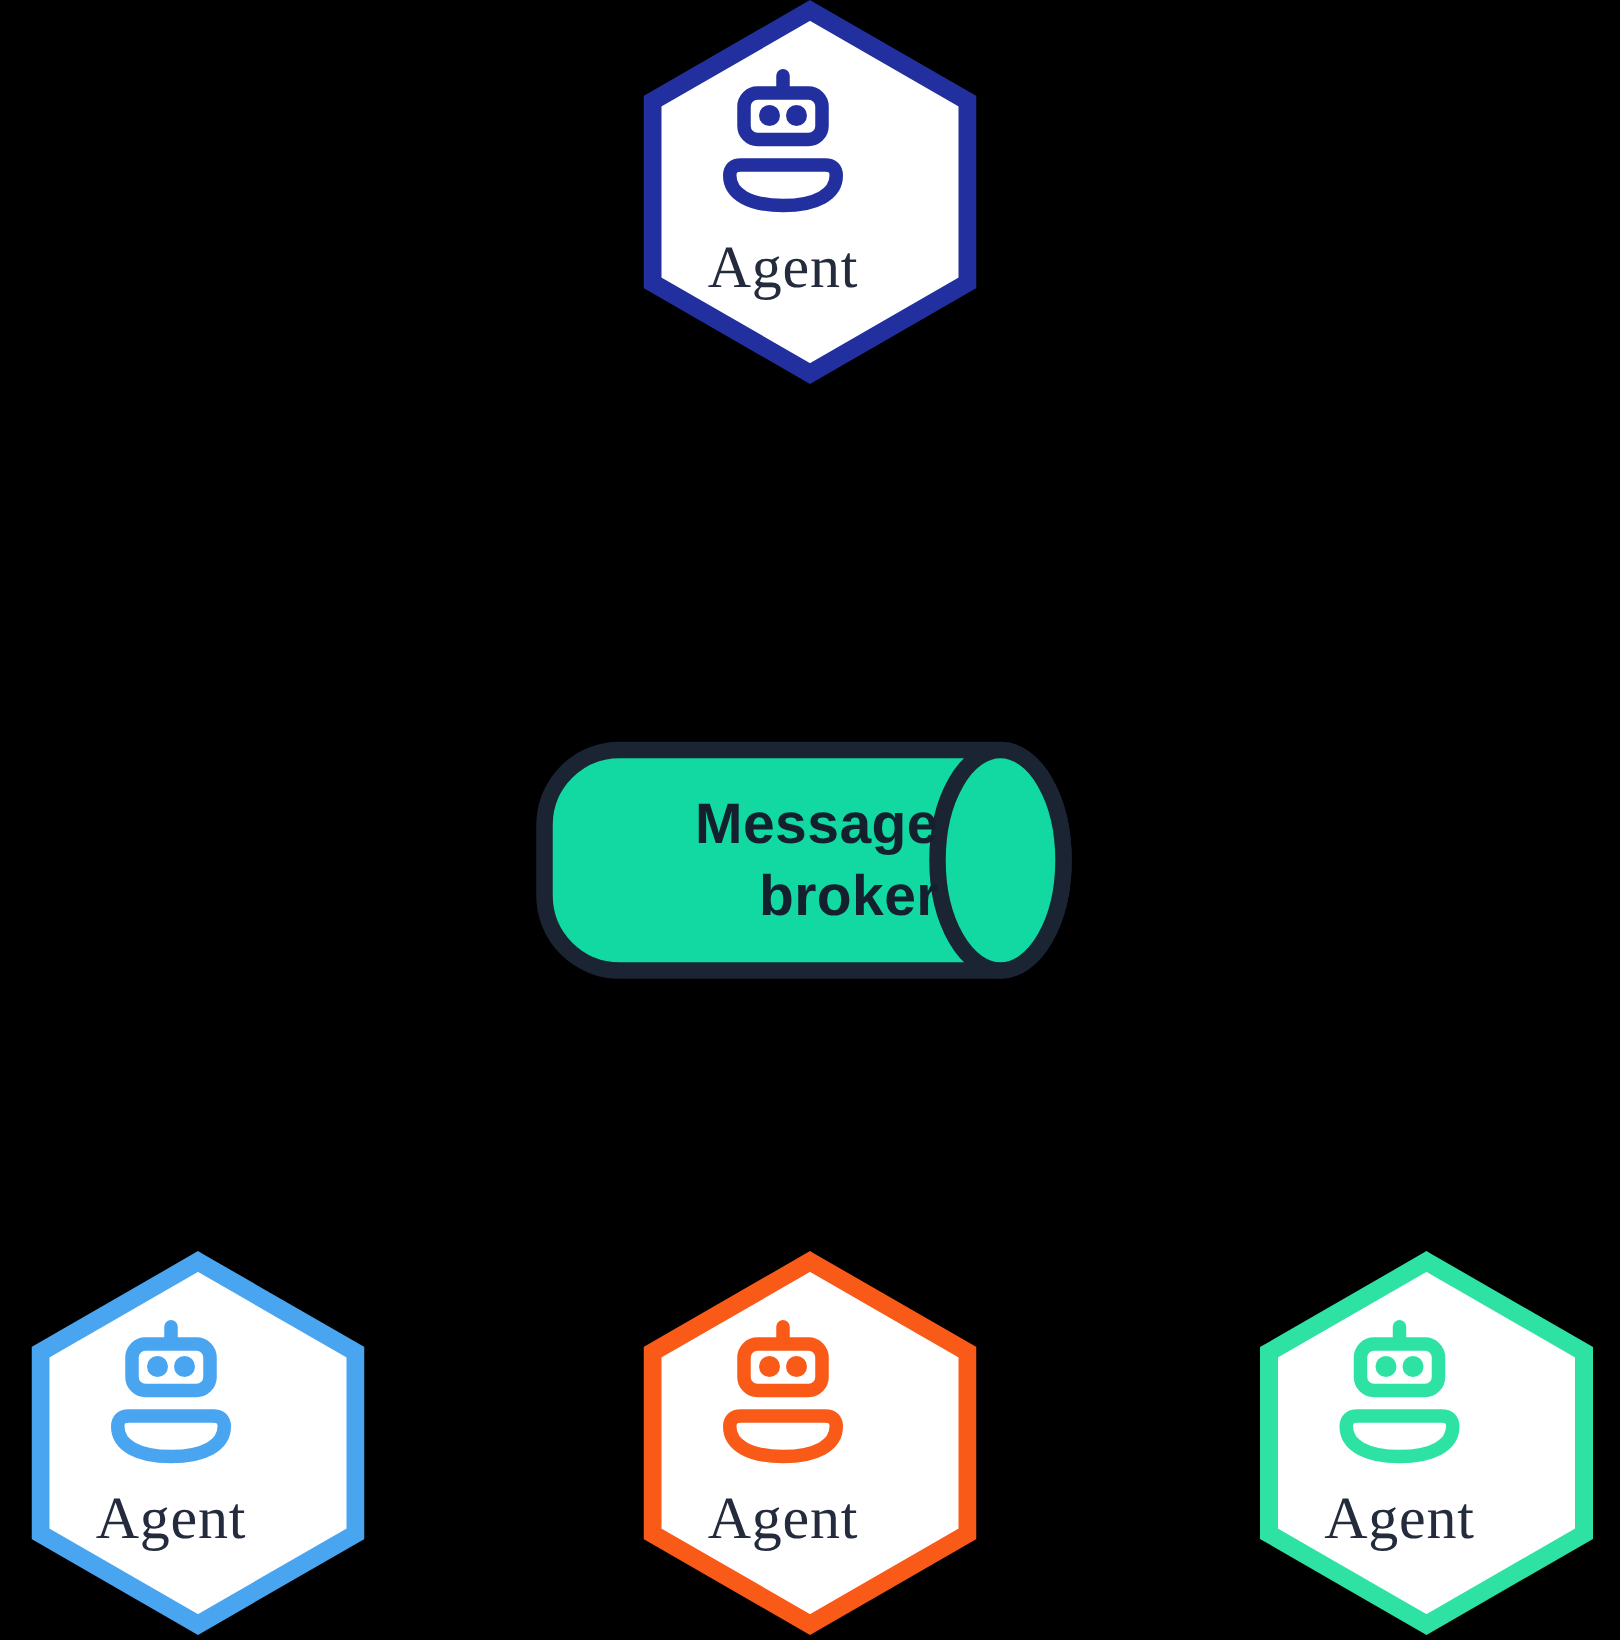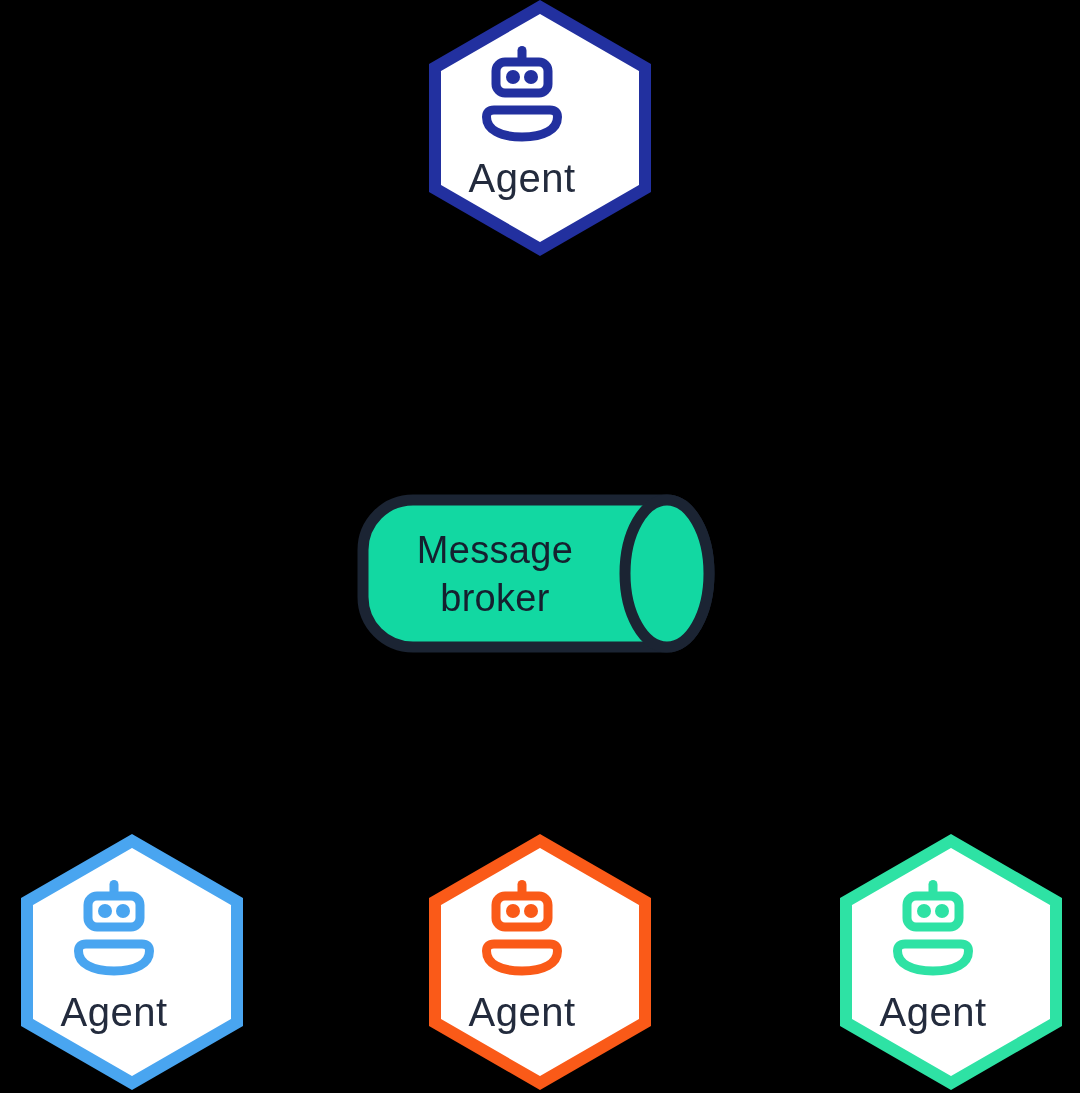--- a/index.html
+++ b/index.html
@@ -11,20 +11,21 @@
     overflow: hidden;
     font-family: "Liberation Sans", "DejaVu Sans", sans-serif;
   }
   .stage { position: absolute; inset: 0; }
 
   
   .hex {
     position: absolute;
     width: 186px;
     height: 256px;
+    font-family: Liberation Serif, serif;
   }
   .hex-bg { position: absolute; left: 0; top: 0; display: block; }
   .hex-bg polygon {
     fill: #FFFFFF;
     stroke: var(--accent, #22309F);
     stroke-width: 12;
     stroke-linejoin: miter;
   }
   .hex-content {
     position: absolute;
@@ -60,24 +61,24 @@
   }
   .broker-label {
     position: absolute;
     left: 12px;
     top: 6px;
     width: 262px;
     height: 158px;
     display: flex;
     align-items: center;
     justify-content: center;
-    text-align: center;
+    text-align: right;
     font-size: 38px;
     line-height: 48px;
-    font-weight: 400;
+    font-weight: 700;
     letter-spacing: 0.3px;
     color: var(--broker-text, #15202F);
   }
 </style>
 </head>
 <body style="--bg: #000000;">
 
 <div class="stage">
 
   <div class="hex" style="left: 429px; top: 0px; --accent: #22309F; --label-color: #232B3D;">

